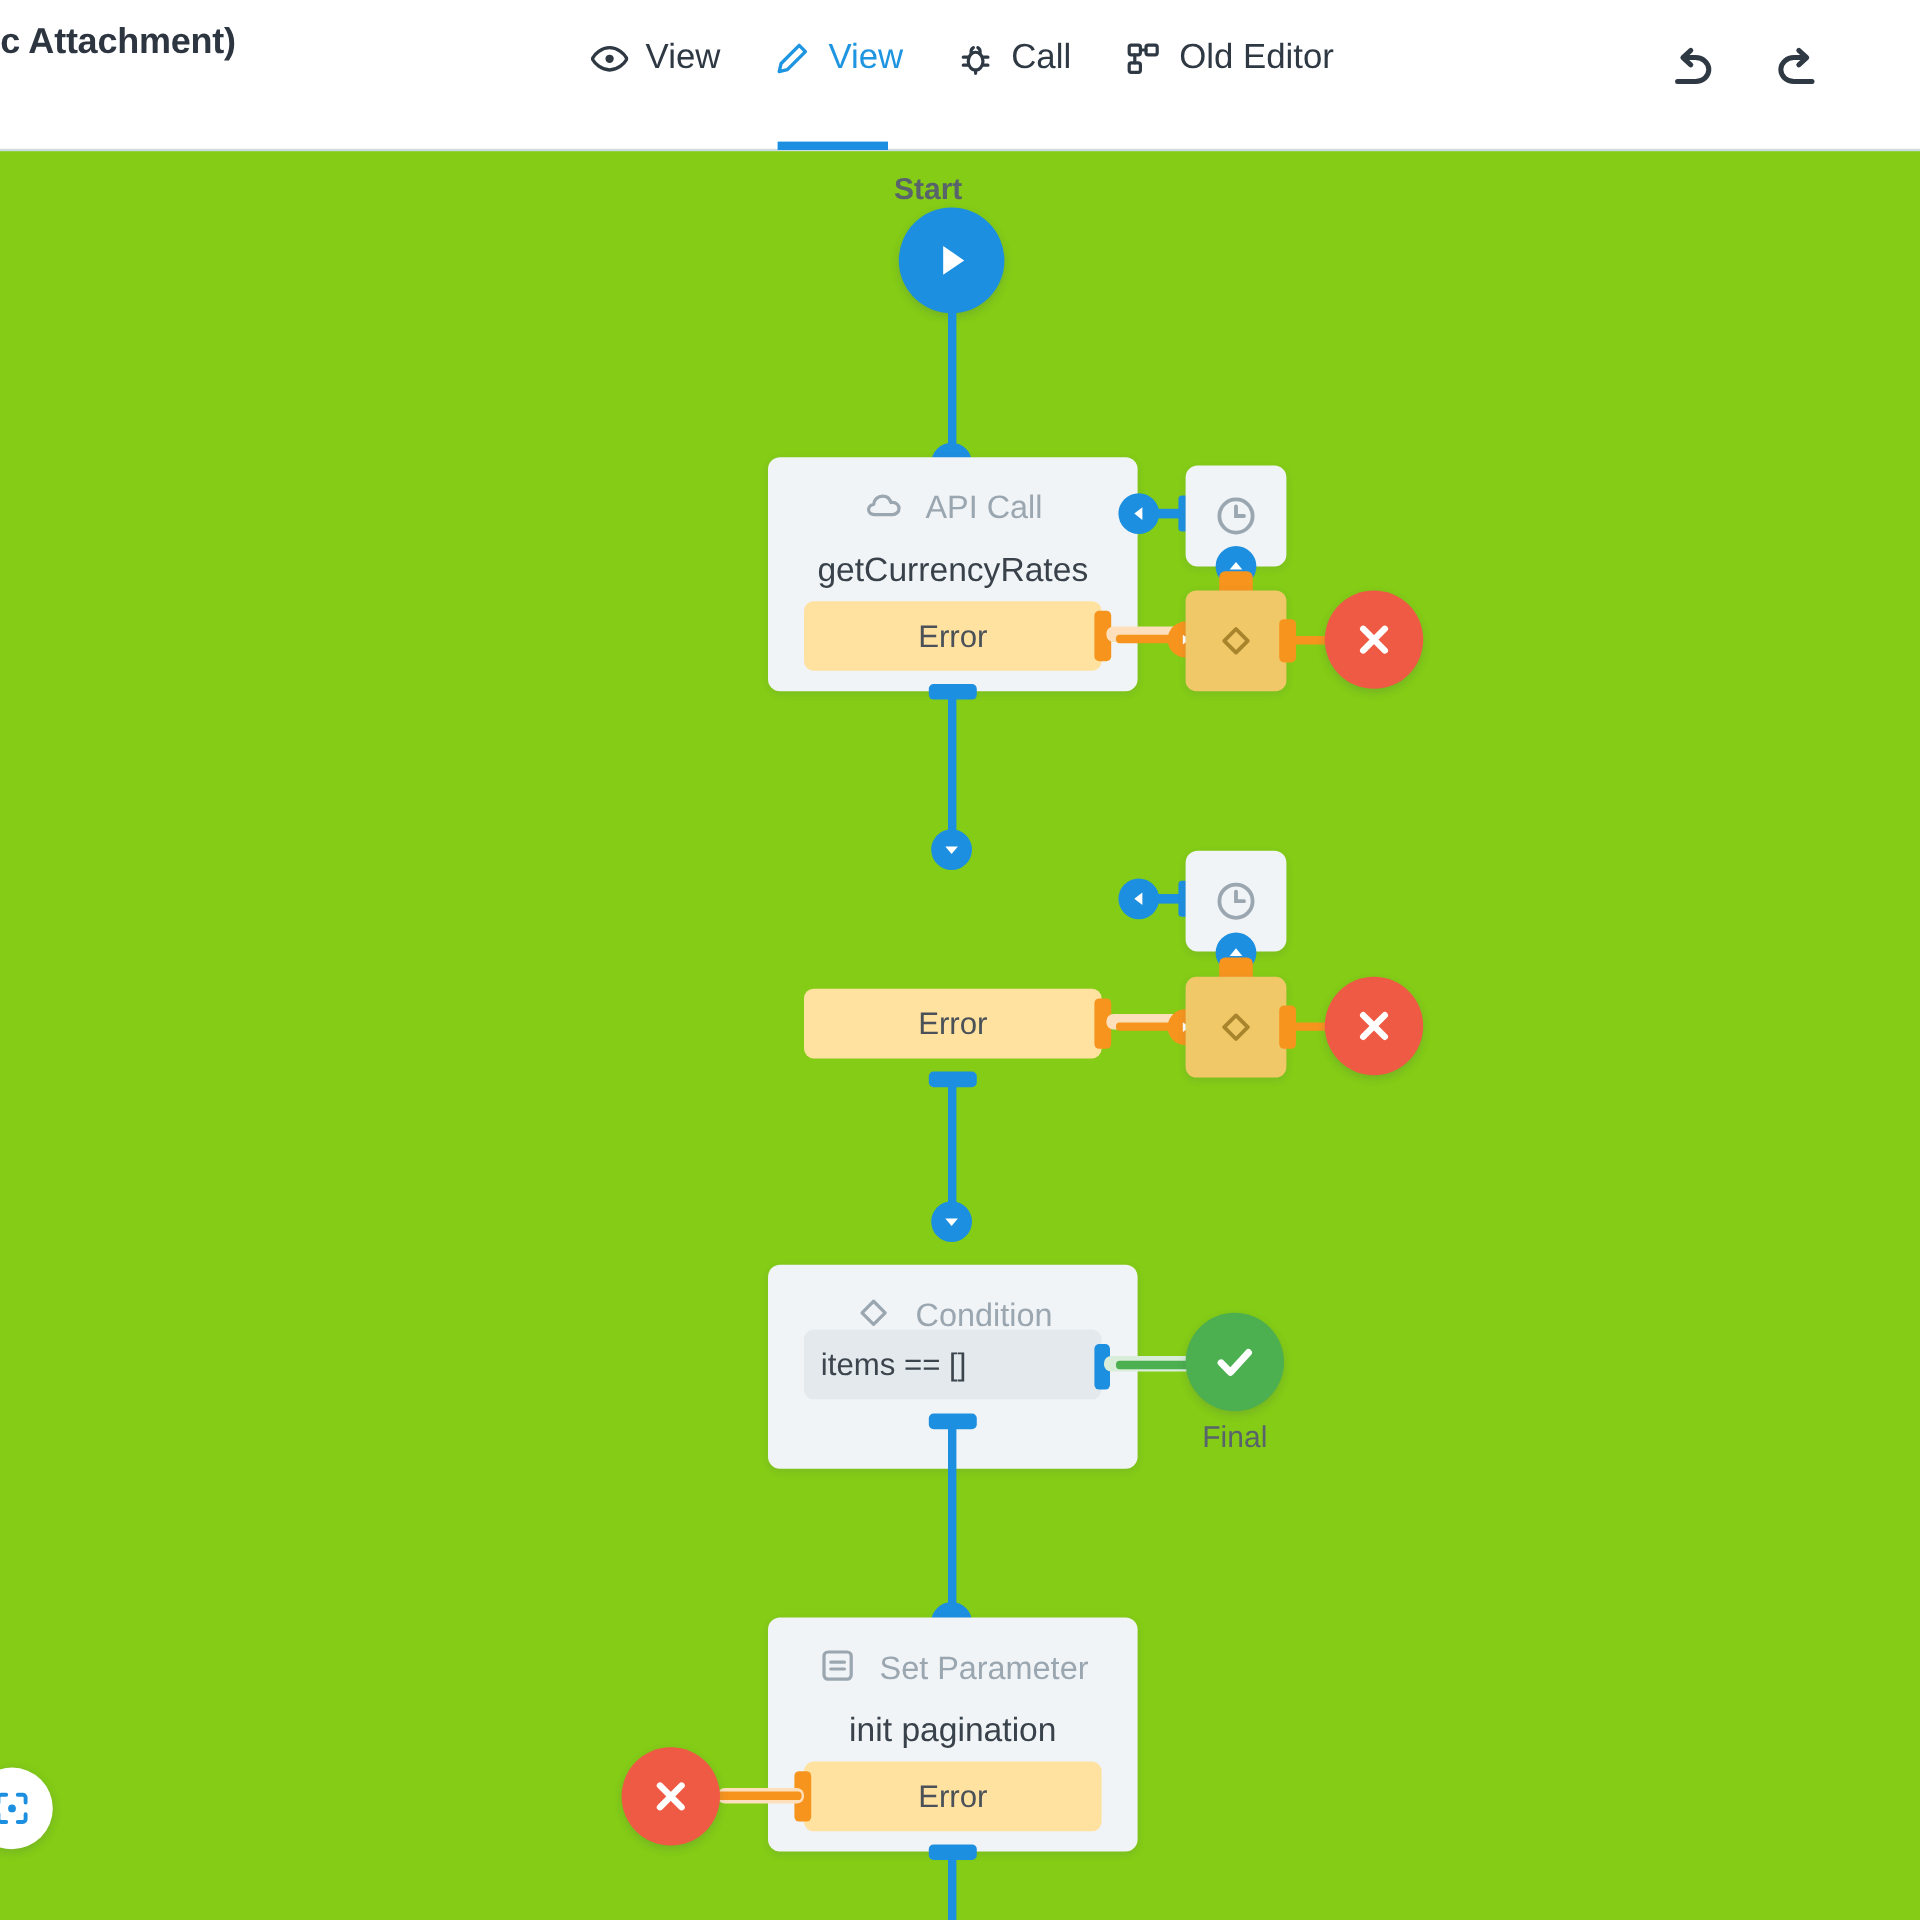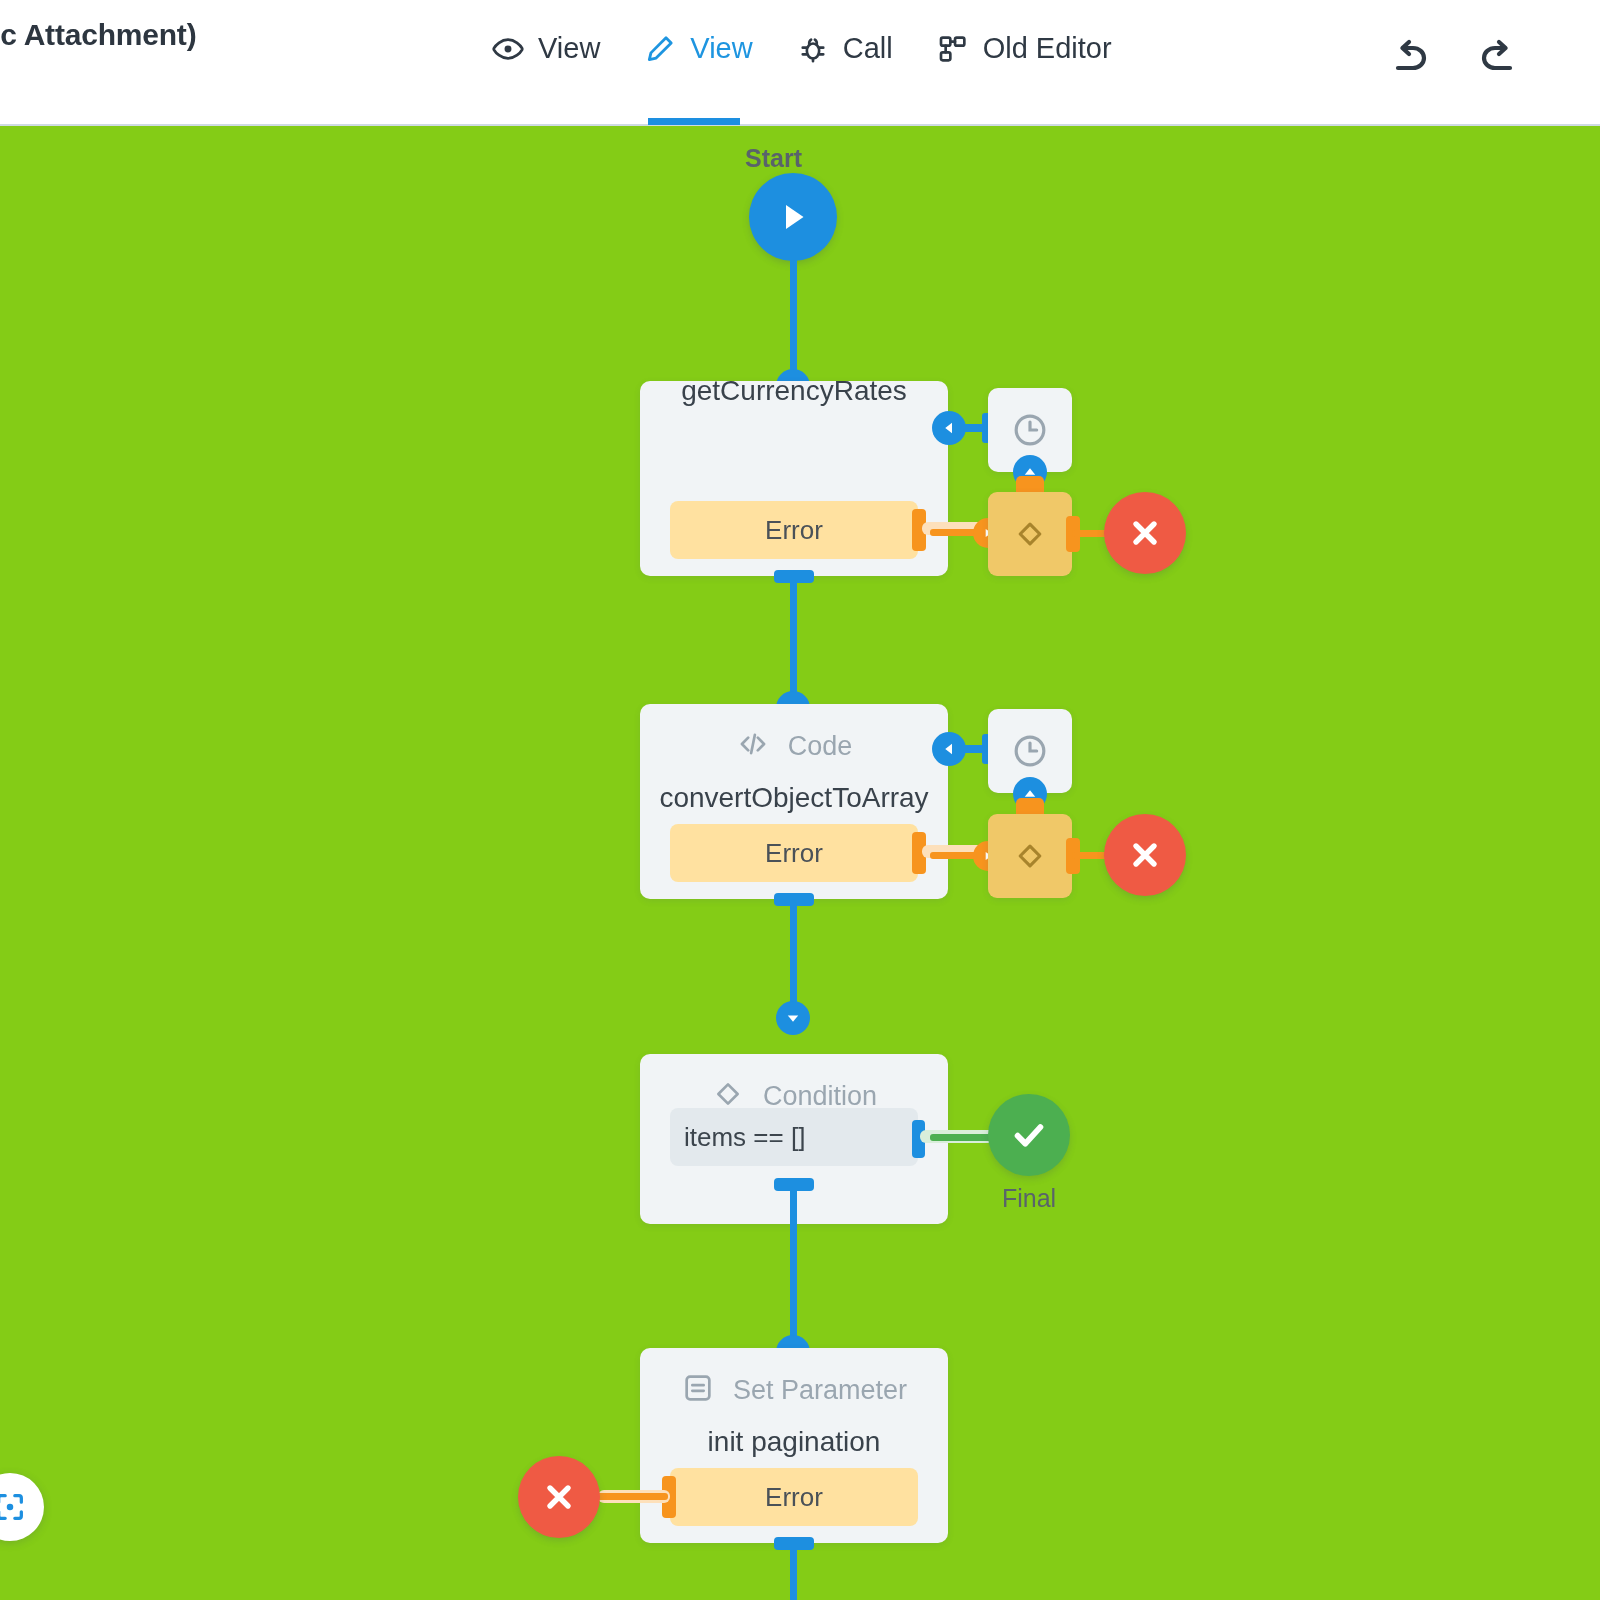--- a/index.html
+++ b/index.html
@@ -294,20 +294,28 @@
     </svg>
   </div>
   <div class="spine" style="left:790px; top:133px; height:127px;"></div>
   <div class="chev" style="left:776px; top:243px;">
     <svg width="18" height="18" viewBox="0 0 24 24">
         <path d="M5 8.5h14L12 17z" fill="#ffffff"></path>
       </svg>
   </div>
 
   <div class="card" style="left:640px; top:255px; width:308px; height:195px;">
+    <div class="card-head">
+      <span>
+        <svg width="34" height="34" viewBox="0 0 24 24">
+          <path d="M6.8 17.5h10.6c2.2 0 3.9-1.6 3.9-3.6s-1.7-3.6-3.9-3.6c-.3 0-.6 0-.9.1C15.8 8 13.9 6.7 11.7 6.7 8.8 6.7 6.5 8.8 6.4 11.5c-1.7.2-3 1.5-3 3.1 0 1.7 1.5 2.9 3.4 2.9z" fill="none" stroke="#9aa6b0" stroke-width="1.9" stroke-linejoin="round"></path>
+        </svg>
+      </span>
+      <span class="card-type">API Call</span>
+    </div>
     <div class="card-name">getCurrencyRates</div>
   </div>
   <div class="err-bar" style="left:670px; top:375px; width:248px; height:58px;">Error</div>
   <div class="port port-orange" style="left:912px; top:383px; width:14px; height:42px;"></div>
 
   <div class="blue-arrow" style="left:932px; top:285px;">
     <svg width="18" height="18" viewBox="0 0 24 24">
         <path d="M16 5v14L7 12z" fill="#ffffff"></path>
       </svg>
   </div>
@@ -348,31 +356,20 @@
   </div>
 
   <div class="tstub" style="left:774px; top:444px;"></div>
   <div class="spine" style="left:790px; top:450px; height:134px;"></div>
   <div class="chev" style="left:776px; top:565px;">
     <svg width="18" height="18" viewBox="0 0 24 24">
         <path d="M5 8.5h14L12 17z" fill="#ffffff"></path>
       </svg>
   </div>
 
-  <div class="card" style="left:640px; top:578px; width:308px; height:195px;">
-    <div class="card-head">
-      <span>
-        <svg width="34" height="34" viewBox="0 0 24 24">
-          <path d="M8.6 7.5L4.2 12l4.4 4.5M15.4 7.5L19.8 12l-4.4 4.5M13.3 5.6l-2.6 12.8" fill="none" stroke="#9aa6b0" stroke-width="1.9" stroke-linecap="round" stroke-linejoin="round"></path>
-        </svg>
-      </span>
-      <span class="card-type">Code</span>
-    </div>
-    <div class="card-name">convertObjectToArray</div>
-  </div>
   <div class="err-bar" style="left:670px; top:698px; width:248px; height:58px;">Error</div>
   <div class="port port-orange" style="left:912px; top:706px; width:14px; height:42px;"></div>
 
   <div class="blue-arrow" style="left:932px; top:606px;">
     <svg width="18" height="18" viewBox="0 0 24 24">
         <path d="M16 5v14L7 12z" fill="#ffffff"></path>
       </svg>
   </div>
   <div class="blue-link" style="left:962px; top:619px; width:28px;"></div>
   <div class="blue-cap" style="left:982px; top:608px;"></div>

